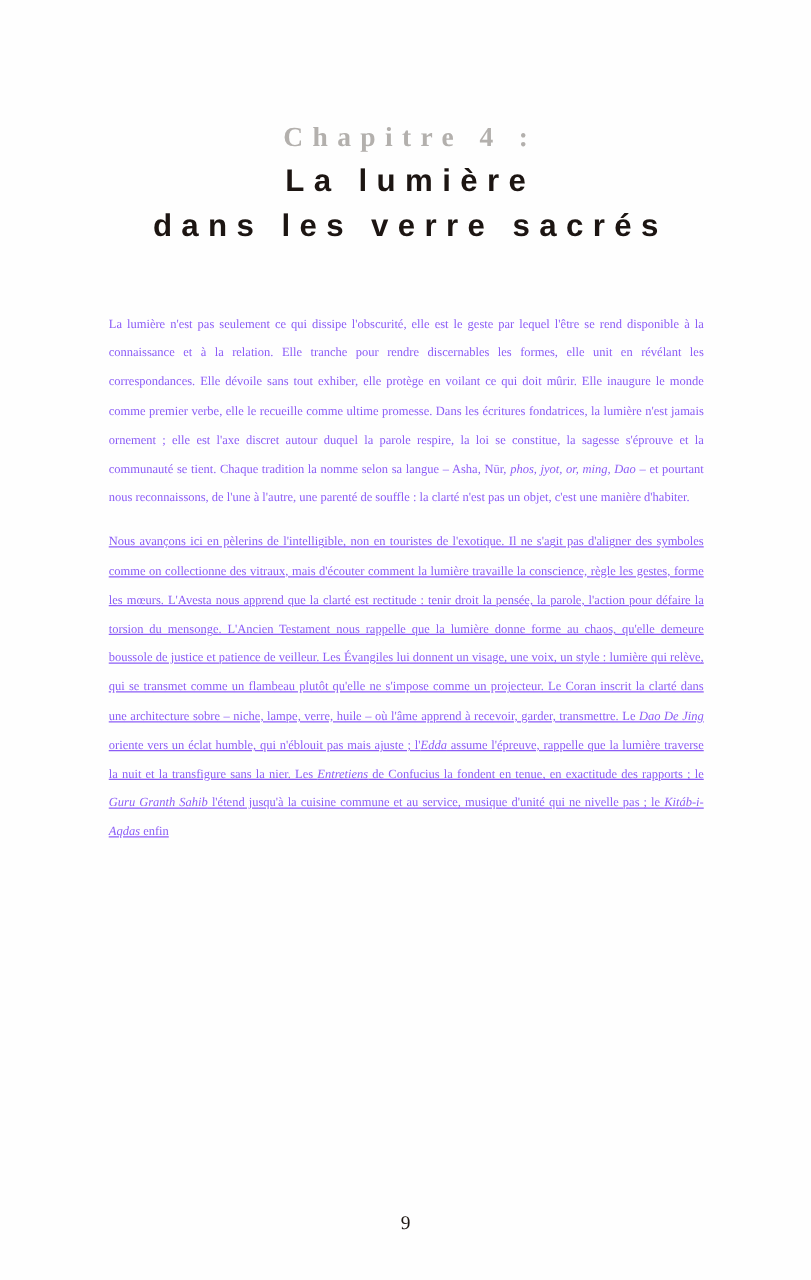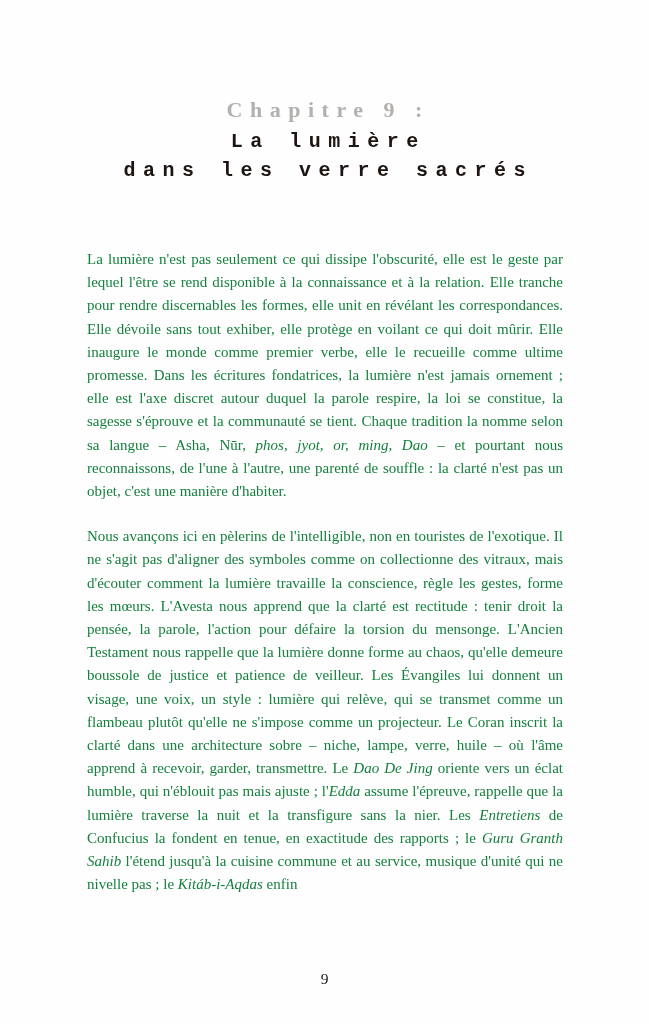--- a/index.html
+++ b/index.html
@@ -39,22 +39,22 @@
     font-weight: 700;
     letter-spacing: 7.5px;
     color: #b3b0ad;
     line-height: 1.32;
     margin: 0 0 5px 0;
     text-indent: 7.5px;
     white-space: nowrap;
   }
 
   .chapter-title-line {
-    font-family: Liberation Mono, monospace;
-    font-size: 20px;
+    font-family: Liberation Sans, sans-serif;
+    font-size: 25px;
     font-weight: 700;
     letter-spacing: 7.5px;
     color: #1c1512;
     line-height: 1.3;
     margin: 0;
     text-indent: 7.5px;
     white-space: nowrap;
   }
   .chapter-title-line + .chapter-title-line {
     margin-top: 3px;
@@ -63,30 +63,31 @@
   
   .body-column {
     position: absolute;
     left: 87px;
     top: 248px;
     width: 476px;
   }
 
   .para {
     margin: 0;
-    font-size: 15px;
+    font-size: 10px;
     line-height: 23.2px;
     text-align: justify;
     text-justify: inter-word;
-    color: #15803d;
+    color: #8b5cf6;
     hyphens: manual;
     -webkit-hyphens: manual;
   }
   .para + .para {
-    margin-top: 22px;
+    margin-top: 12px;
+    text-decoration: underline;
   }
   .para:last-child {
     text-align: justify;
   }
 
   .para i, .para em {
     font-style: italic;
   }
 
   
@@ -100,21 +101,21 @@
     color: #1c1512;
     line-height: 1;
   }
 </style>
 </head>
 <body>
 
 <div class="page">
 
   <div class="chapter-head">
-    <p class="chapter-eyebrow">Chapitre 9 :</p>
+    <p class="chapter-eyebrow">Chapitre 4 :</p>
     <p class="chapter-title-line">La lumière</p>
     <p class="chapter-title-line">dans les verre sacrés</p>
   </div>
 
   <div class="body-column">
 
     <p class="para"><span>La lumière n'est pas seulement ce qui dissipe l'obscurité, elle est le geste par lequel l'être se rend disponible à la connaissance et à la relation. Elle tranche pour rendre discernables les formes, elle unit en révélant les correspondances. Elle dévoile sans tout exhiber, elle protège en voilant ce qui doit mûrir. Elle inaugure le monde comme premier verbe, elle le recueille comme ultime promesse. Dans les écritures fondatrices, la lumière n'est jamais ornement ; elle est l'axe discret autour duquel la parole respire, la loi se constitue, la sagesse s'éprouve et la communauté se tient. Chaque tradition la nomme selon sa langue – Asha, Nūr, </span><i>phos, jyot, or, ming, Dao</i><span> – et pourtant nous reconnaissons, de l'une à l'autre, une parenté de souffle : la clarté n'est pas un objet, c'est une manière d'habiter.</span></p>
 
     <p class="para"><span>Nous avançons ici en pèlerins de l'intelligible, non en touristes de l'exotique. Il ne s'agit pas d'aligner des symboles comme on collectionne des vitraux, mais d'écouter comment la lumière travaille la conscience, règle les gestes, forme les mœurs. L'Avesta nous apprend que la clarté est rectitude : tenir droit la pensée, la parole, l'action pour défaire la torsion du mensonge. L'Ancien Testament nous rappelle que la lumière donne forme au chaos, qu'elle demeure boussole de justice et patience de veilleur. Les Évangiles lui donnent un visage, une voix, un style : lumière qui relève, qui se transmet comme un flambeau plutôt qu'elle ne s'impose comme un projecteur. Le Coran inscrit la clarté dans une architecture sobre – niche, lampe, verre, huile – où l'âme apprend à recevoir, garder, transmettre. Le </span><i>Dao De Jing</i><span> oriente vers un éclat humble, qui n'éblouit pas mais ajuste ; l'</span><i>Edda</i><span> assume l'épreuve, rappelle que la lumière traverse la nuit et la transfigure sans la nier. Les </span><i>Entretiens</i><span> de Confucius la fondent en tenue, en exactitude des rapports ; le </span><i>Guru Granth Sahib</i><span> l'étend jusqu'à la cuisine commune et au service, musique d'unité qui ne nivelle pas ; le </span><i>Kitáb-i-Aqdas</i><span> enfin</span></p>
 

